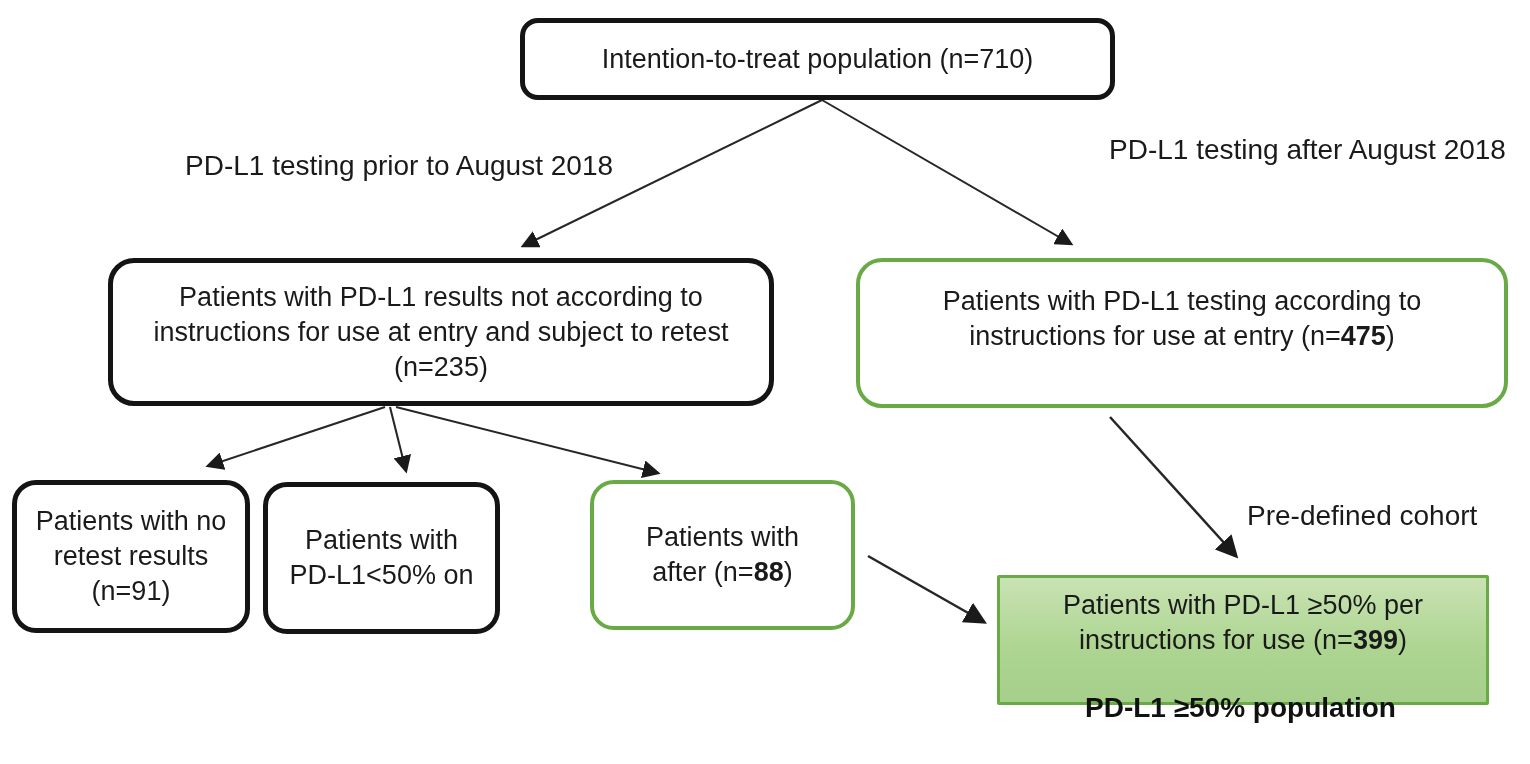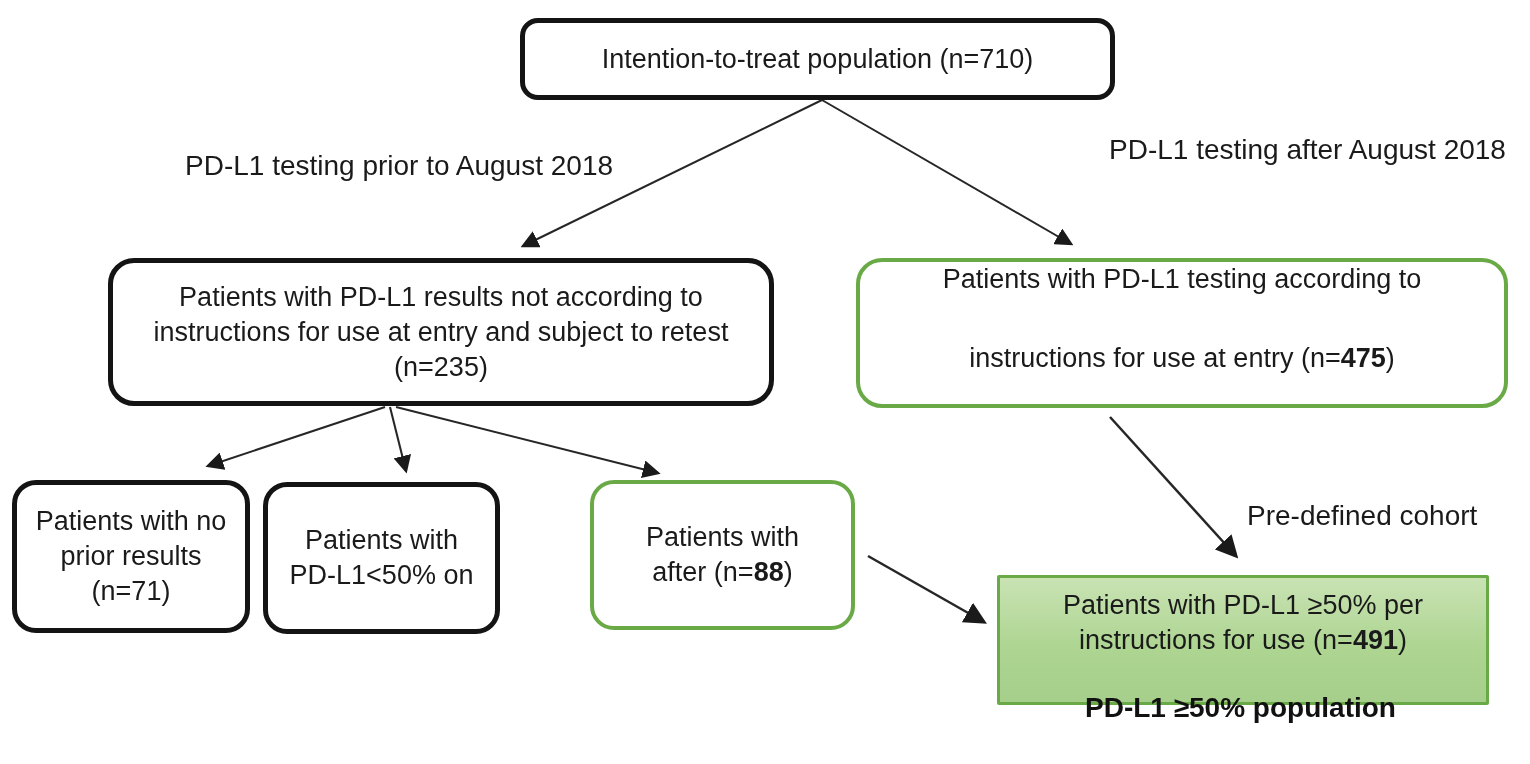--- a/index.html
+++ b/index.html
@@ -21,21 +21,21 @@
   .fill-green{
     background:linear-gradient(180deg,#c9e3b4 0%,#aed592 55%,#a5cf8b 100%);
     border:3px solid #6aaa46;border-radius:2px;
     justify-content:flex-start;padding-top:10px;
   }
   b{font-weight:700;}
   .flabel{position:absolute;font-size:28px;line-height:28px;white-space:nowrap;color:#1a1a1a;}
   .caption{position:absolute;font-size:28px;font-weight:700;white-space:nowrap;color:#111111;}
   #box-itt{left:520px;top:18px;width:595px;height:82px;border-radius:18px;}
   #box-not-according{left:108px;top:258px;width:666px;height:148px;}
-  #box-according{left:856px;top:258px;width:652px;height:150px;padding-bottom:28px;justify-content:space-between;}
+  #box-according{left:856px;top:258px;width:652px;height:150px;padding-bottom:28px;}
   #box-no-retest{left:12px;top:480px;width:238px;height:153px;border-radius:24px;}
   #box-retest-lt50{left:263px;top:482px;width:237px;height:152px;border-radius:24px;}
   #box-retest-ge50{left:590px;top:480px;width:265px;height:150px;border-radius:24px;}
   #box-final{left:997px;top:575px;width:492px;height:130px;}
   #label-branch-left{left:185px;top:152px;}
   #label-branch-right{left:1073px;top:136px;margin-left:36px;}
   #label-predefined{left:1247px;top:478px;margin-top:24px;}
   #caption-population{left:1085px;top:692px;}
 </style>
 </head>
@@ -71,36 +71,36 @@
     <div class="ln">(n=235)</div>
   </div>
 
   <div class="box border-green" id="box-according">
     <div class="ln">Patients with PD-L1 testing according to</div>
     <div class="ln"><span>instructions for use at entry (n=</span><b>475</b><span>)</span></div>
   </div>
 
   <div class="box border-black" id="box-no-retest">
     <div class="ln">Patients with no</div>
-    <div class="ln">prior results</div>
-    <div class="ln">(n=71)</div>
+    <div class="ln">retest results</div>
+    <div class="ln">(n=91)</div>
   </div>
 
   <div class="box border-black" id="box-retest-lt50">
     <div class="ln">Patients with</div>
     <div class="ln">PD-L1&lt;50% on</div>
   </div>
 
   <div class="box border-green" id="box-retest-ge50">
     <div class="ln">Patients with</div>
     <div class="ln"><span>after (n=</span><b>88</b><span>)</span></div>
   </div>
 
   <div class="flabel" id="label-predefined">Pre-defined cohort</div>
 
   <div class="box fill-green" id="box-final">
     <div class="ln">Patients with PD-L1 ≥50% per</div>
-    <div class="ln"><span>instructions for use (n=</span><b>491</b><span>)</span></div>
+    <div class="ln"><span>instructions for use (n=</span><b>399</b><span>)</span></div>
   </div>
 
   <div class="caption" id="caption-population">PD-L1 ≥50% population</div>
 
 </div>
 
 </body></html>

